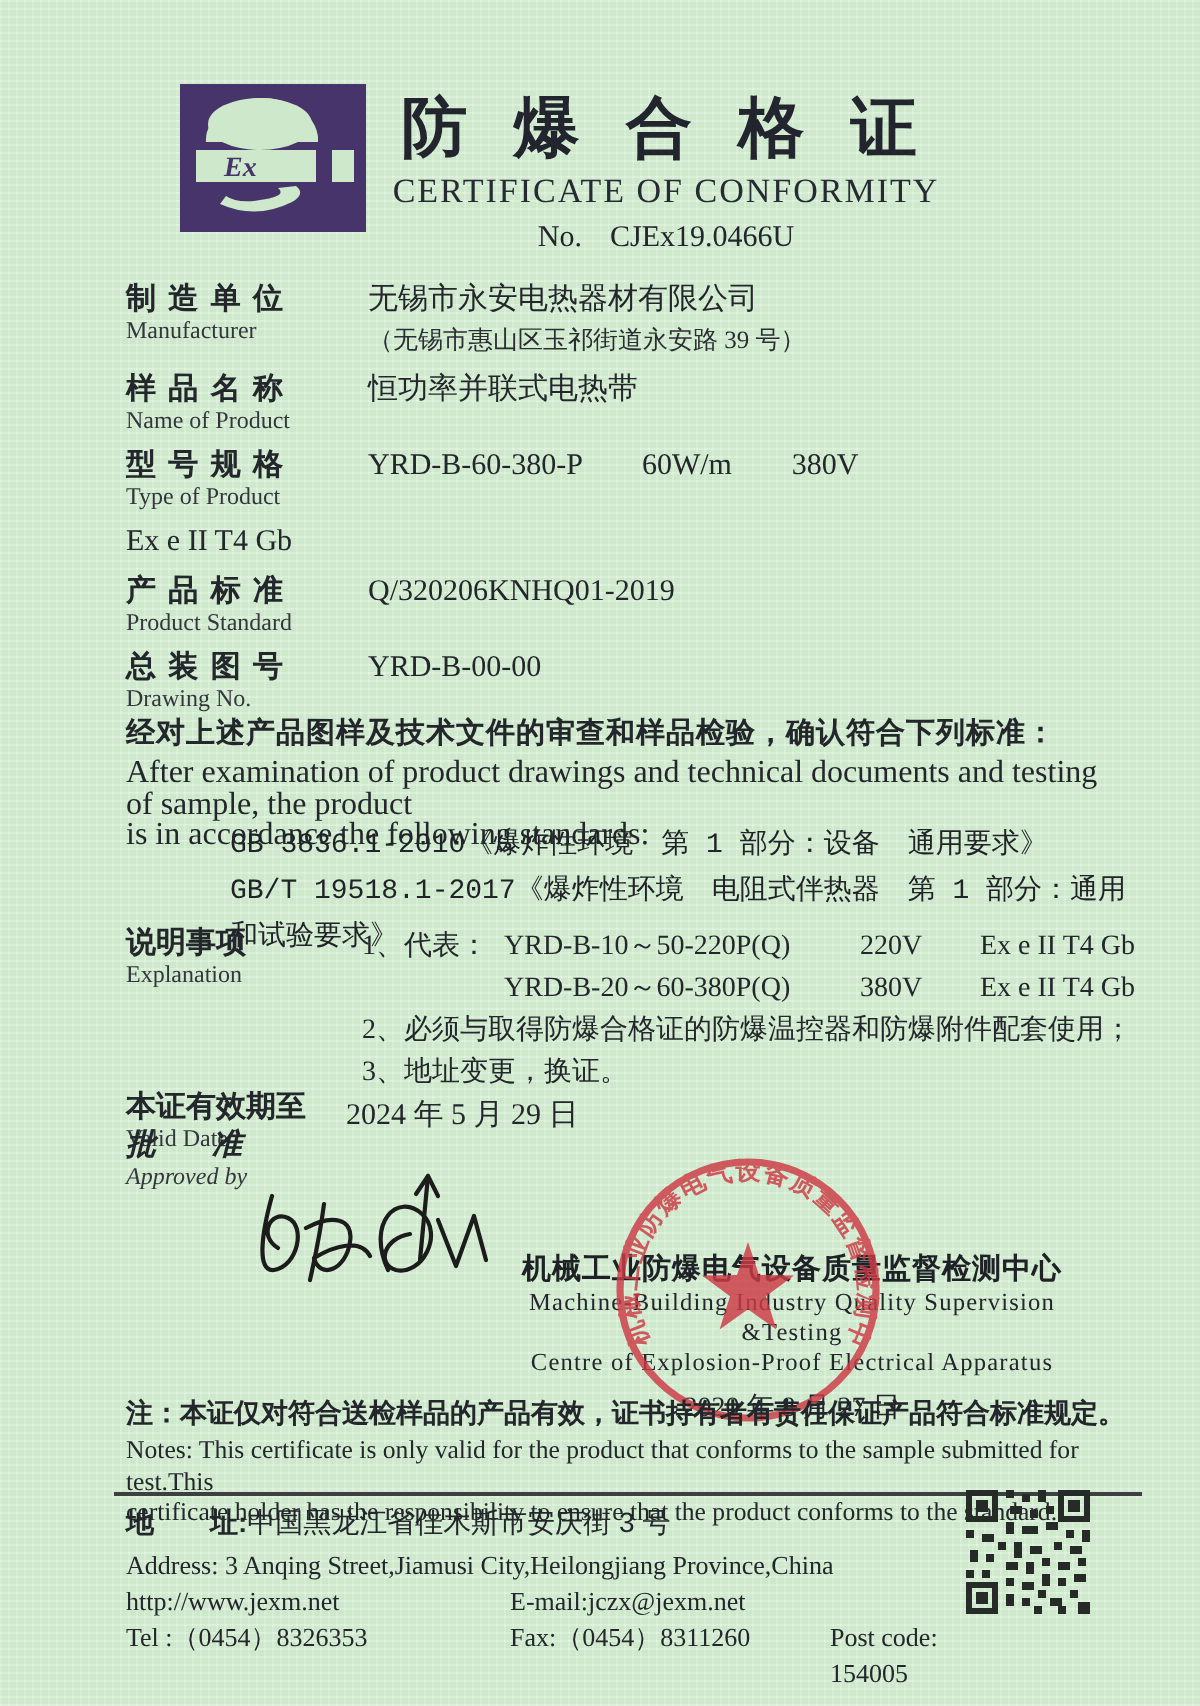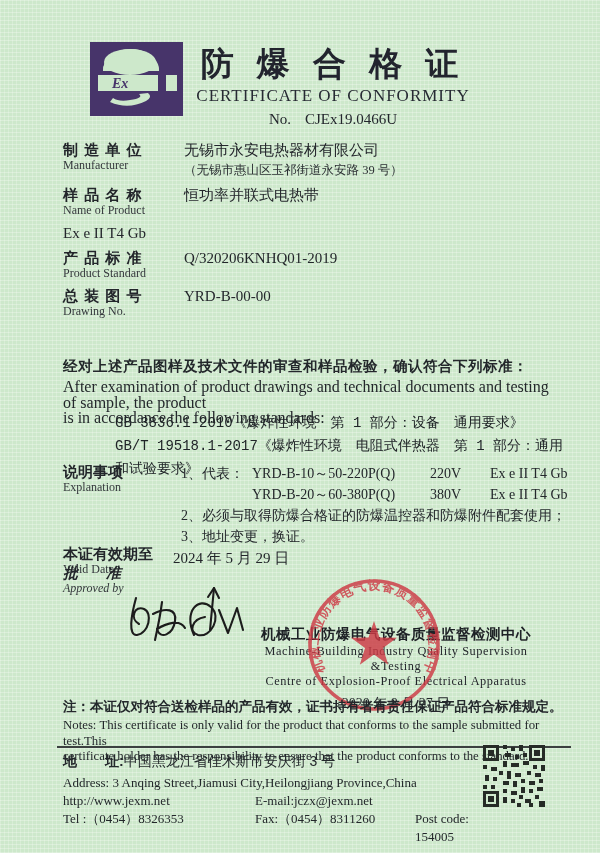--- a/index.html
+++ b/index.html
@@ -131,20 +131,27 @@
         <div>无锡市永安电热器材有限公司</div>
         <div class="sub">（无锡市惠山区玉祁街道永安路 39 号）</div>
       </div>
     </div>
     <div class="frow">
       <div class="flabel">
         <div class="flabel-zh">样 品 名 称</div>
         <div class="flabel-en">Name of Product</div>
       </div>
       <div class="fvalue">恒功率并联式电热带</div>
+    </div>
+    <div class="frow">
+      <div class="flabel">
+        <div class="flabel-zh">型 号 规 格</div>
+        <div class="flabel-en">Type of Product</div>
+      </div>
+      <div class="fvalue">YRD-B-60-380-P　　60W/m　　380V</div>
     </div>
     <div class="frow">
       <div class="fvalue">Ex e II T4 Gb</div>
     </div>
     <div class="frow">
       <div class="flabel">
         <div class="flabel-zh">产 品 标 准</div>
         <div class="flabel-en">Product Standard</div>
       </div>
       <div class="fvalue">Q/320206KNHQ01-2019</div>

